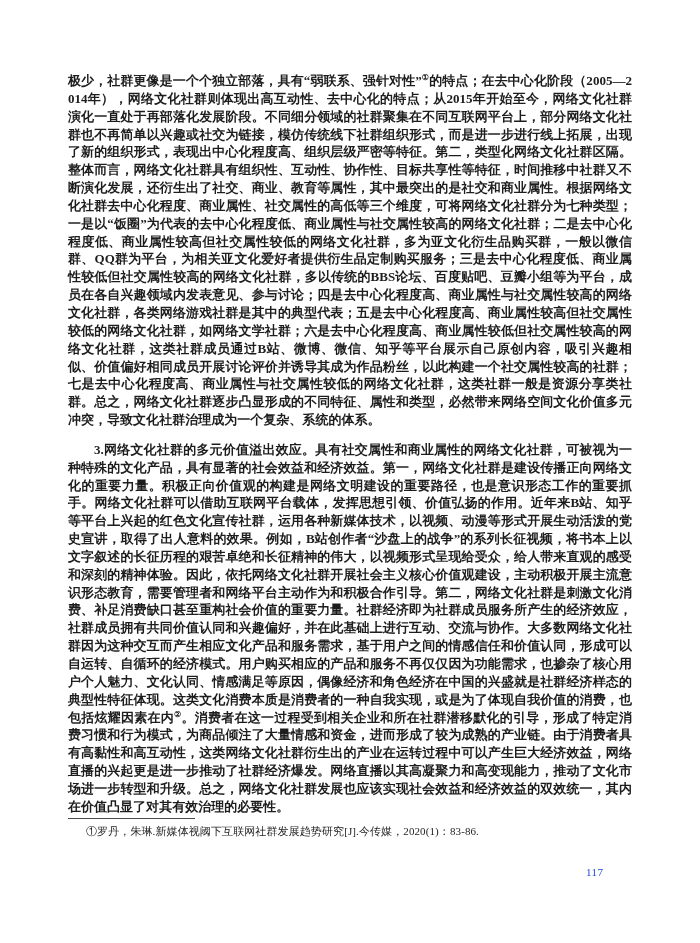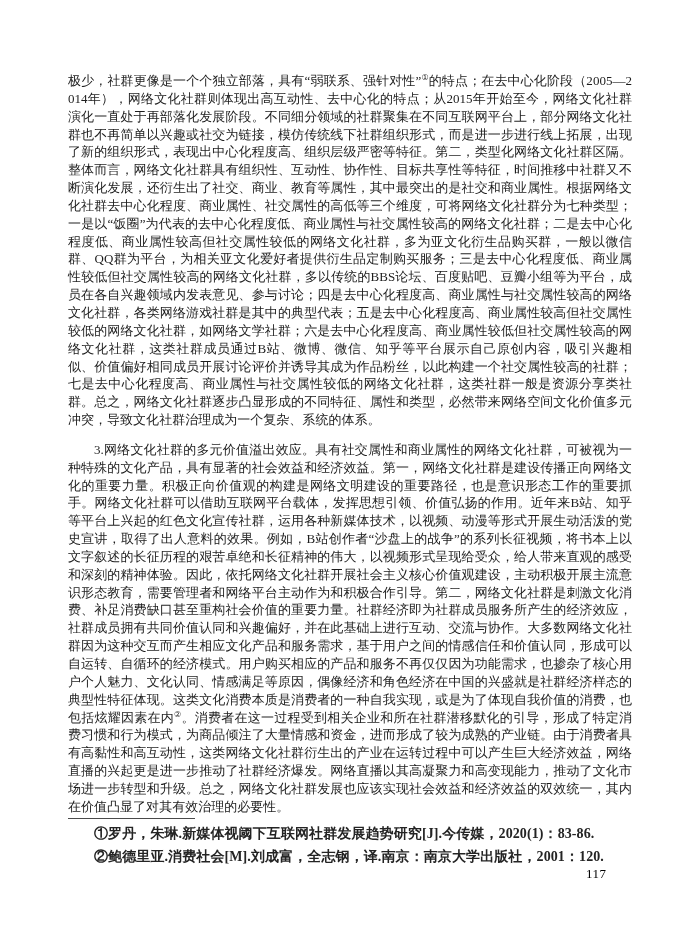--- a/index.html
+++ b/index.html
@@ -17,20 +17,21 @@
     height: 943px;
     background: #ffffff;
     overflow: hidden;
     box-sizing: border-box;
   }
   .content {
     position: absolute;
     left: 68px;
     top: 72px;
     width: 564px;
+    font-weight: bold;
   }
   .para {
     font-size: 13.0px;
     line-height: 17.85px;
     text-align: justify;
     text-justify: inter-ideograph;
     letter-spacing: 0.02px;
     margin: 0;
     text-indent: 0;
     color: #1d1d1d;
@@ -53,53 +54,51 @@
     top: 818px;
     width: 564px;
   }
   .fn-rule {
     width: 127px;
     height: 0;
     border-top: 0.8px solid #4a4a4a;
     margin: 0 0 5px 0;
   }
   .fn-line {
-    font-size: 14px;
+    font-size: 11px;
     line-height: 14.5px;
     color: #242424;
-    margin: 8px;
+    margin: 0;
     padding-left: 18px;
     letter-spacing: 0.1px;
     white-space: nowrap;
-    font-weight: bold;
   }
   .page-number {
     position: absolute;
     left: 586px;
     top: 866px;
-    font-size: 13px;
-    color: #000000;
+    font-size: 11px;
+    color: #1d4ed8;
     letter-spacing: 0.5px;
     font-family: "Liberation Serif", "DejaVu Serif", serif;
   }
 </style>
 </head>
 <body>
 
 <div class="page">
 
   <div class="content">
 
     <p class="para"><span>极少，社群更像是一个个独立部落，具有“弱联系、强针对性”</span><sup class="fn">①</sup><span>的特点；在去中心化阶段（2005—2014年），网络文化社群则体现出高互动性、去中心化的特点；从2015年开始至今，网络文化社群演化一直处于再部落化发展阶段。不同细分领域的社群聚集在不同互联网平台上，部分网络文化社群也不再简单以兴趣或社交为链接，模仿传统线下社群组织形式，而是进一步进行线上拓展，出现了新的组织形式，表现出中心化程度高、组织层级严密等特征。第二，类型化网络文化社群区隔。整体而言，网络文化社群具有组织性、互动性、协作性、目标共享性等特征，时间推移中社群又不断演化发展，还衍生出了社交、商业、教育等属性，其中最突出的是社交和商业属性。根据网络文化社群去中心化程度、商业属性、社交属性的高低等三个维度，可将网络文化社群分为七种类型；一是以“饭圈”为代表的去中心化程度低、商业属性与社交属性较高的网络文化社群；二是去中心化程度低、商业属性较高但社交属性较低的网络文化社群，多为亚文化衍生品购买群，一般以微信群、QQ群为平台，为相关亚文化爱好者提供衍生品定制购买服务；三是去中心化程度低、商业属性较低但社交属性较高的网络文化社群，多以传统的BBS论坛、百度贴吧、豆瓣小组等为平台，成员在各自兴趣领域内发表意见、参与讨论；四是去中心化程度高、商业属性与社交属性较高的网络文化社群，各类网络游戏社群是其中的典型代表；五是去中心化程度高、商业属性较高但社交属性较低的网络文化社群，如网络文学社群；六是去中心化程度高、商业属性较低但社交属性较高的网络文化社群，这类社群成员通过B站、微博、微信、知乎等平台展示自己原创内容，吸引兴趣相似、价值偏好相同成员开展讨论评价并诱导其成为作品粉丝，以此构建一个社交属性较高的社群；七是去中心化程度高、商业属性与社交属性较低的网络文化社群，这类社群一般是资源分享类社群。总之，网络文化社群逐步凸显形成的不同特征、属性和类型，必然带来网络空间文化价值多元冲突，导致文化社群治理成为一个复杂、系统的体系。</span></p>
 
     <p class="para indent"><span>3.网络文化社群的多元价值溢出效应。具有社交属性和商业属性的网络文化社群，可被视为一种特殊的文化产品，具有显著的社会效益和经济效益。第一，网络文化社群是建设传播正向网络文化的重要力量。积极正向价值观的构建是网络文明建设的重要路径，也是意识形态工作的重要抓手。网络文化社群可以借助互联网平台载体，发挥思想引领、价值弘扬的作用。近年来B站、知乎等平台上兴起的红色文化宣传社群，运用各种新媒体技术，以视频、动漫等形式开展生动活泼的党史宣讲，取得了出人意料的效果。例如，B站创作者“沙盘上的战争”的系列长征视频，将书本上以文字叙述的长征历程的艰苦卓绝和长征精神的伟大，以视频形式呈现给受众，给人带来直观的感受和深刻的精神体验。因此，依托网络文化社群开展社会主义核心价值观建设，主动积极开展主流意识形态教育，需要管理者和网络平台主动作为和积极合作引导。第二，网络文化社群是刺激文化消费、补足消费缺口甚至重构社会价值的重要力量。社群经济即为社群成员服务所产生的经济效应，社群成员拥有共同价值认同和兴趣偏好，并在此基础上进行互动、交流与协作。大多数网络文化社群因为这种交互而产生相应文化产品和服务需求，基于用户之间的情感信任和价值认同，形成可以自运转、自循环的经济模式。用户购买相应的产品和服务不再仅仅因为功能需求，也掺杂了核心用户个人魅力、文化认同、情感满足等原因，偶像经济和角色经济在中国的兴盛就是社群经济样态的典型性特征体现。这类文化消费本质是消费者的一种自我实现，或是为了体现自我价值的消费，也包括炫耀因素在内</span><sup class="fn">②</sup><span>。消费者在这一过程受到相关企业和所在社群潜移默化的引导，形成了特定消费习惯和行为模式，为商品倾注了大量情感和资金，进而形成了较为成熟的产业链。由于消费者具有高黏性和高互动性，这类网络文化社群衍生出的产业在运转过程中可以产生巨大经济效益，网络直播的兴起更是进一步推动了社群经济爆发。网络直播以其高凝聚力和高变现能力，推动了文化市场进一步转型和升级。总之，网络文化社群发展也应该实现社会效益和经济效益的双效统一，其内在价值凸显了对其有效治理的必要性。</span></p>
 
   </div>
 
   <div class="footnote-block">
     <div class="fn-rule"></div>
     <p class="fn-line"><span>①</span><span>罗丹，朱琳.新媒体视阈下互联网社群发展趋势研究[J].今传媒，2020(1)：83-86.</span></p>
-    <p class="fn-line"><span>②</span><span>鲍德里亚.消费社会[M].刘成富，全志钢，译.南京：南京大学出版社，2001：120.</span></p>
   </div>
 
   <div class="page-number">117</div>
 
 </div>
 
 </body></html>

